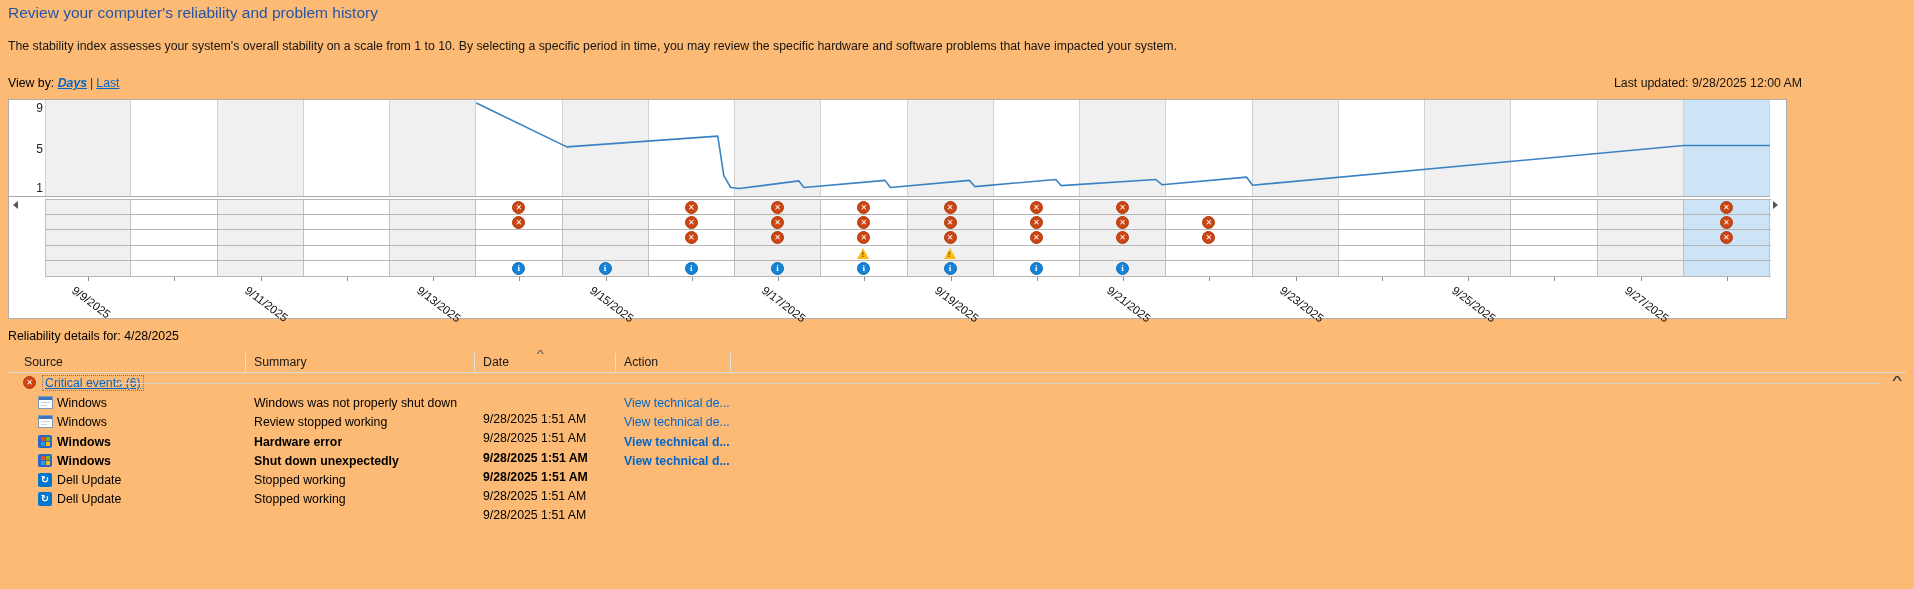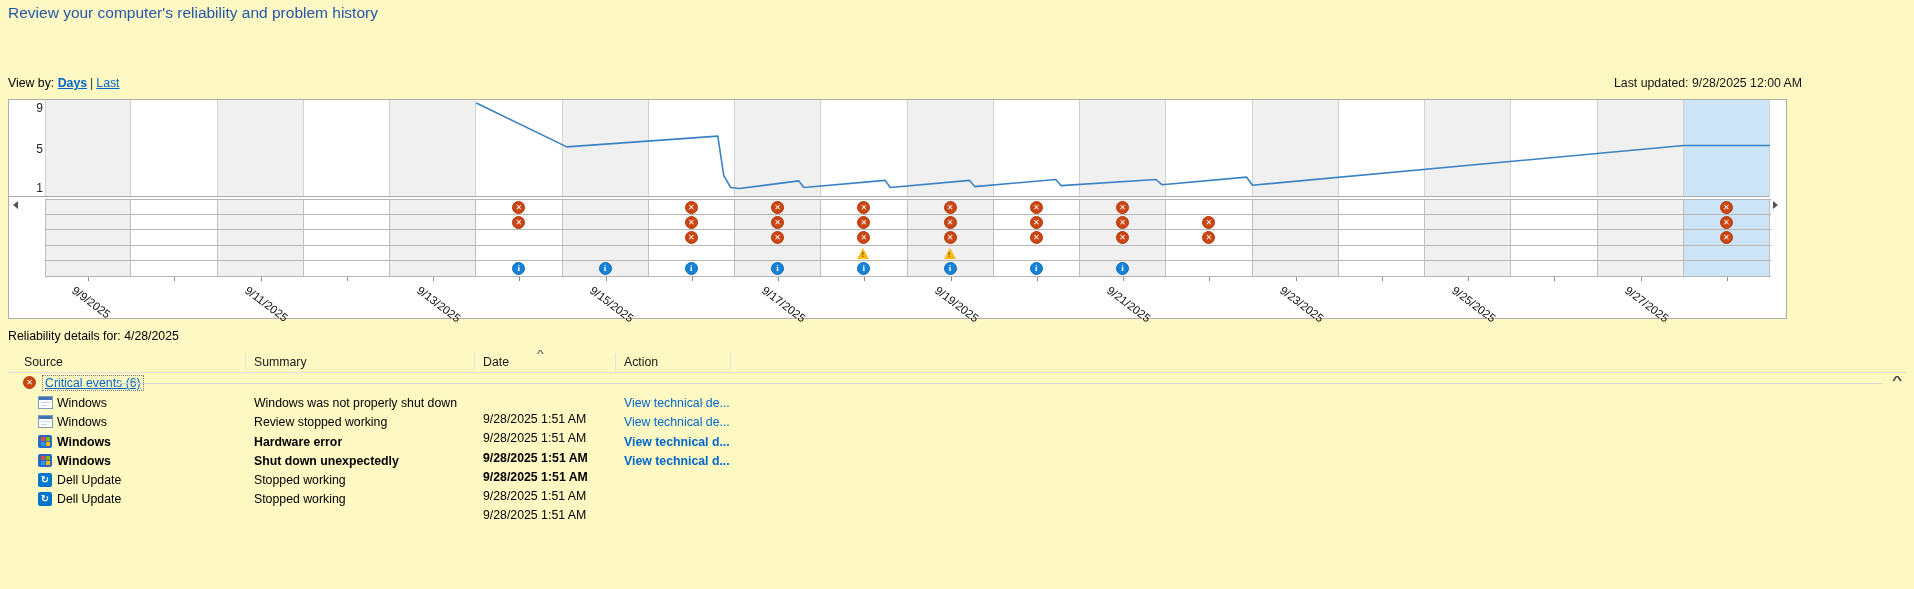--- a/index.html
+++ b/index.html
@@ -1,24 +1,24 @@
 <!DOCTYPE html>
 <html><head>
 <meta charset="utf-8">
 <style>
   * { margin:0; padding:0; box-sizing:border-box; }
   html,body { background:#fff; }
   body { font-family:"Liberation Sans","DejaVu Sans",sans-serif; color:#000; }
-  #root { position:relative; width:1914px; height:589px; background:#fef9c3; overflow:hidden; }
+  #root { position:relative; width:1914px; height:589px; background:#fdba74; overflow:hidden; }
 
   .page-title { position:absolute; left:8px; top:4px; font-size:15.5px; color:#2456a8; }
   .page-desc  { position:absolute; left:8px; top:39px; font-size:12.3px; color:#151515; }
   .viewby-bar { position:absolute; left:8px; top:76px; font-size:12.3px; }
   .viewby-bar a { color:#0066cc; text-decoration:underline; cursor:pointer; }
-  .viewby-bar .sel { font-weight:bold; }
+  .viewby-bar .sel { font-weight:bold;font-style:italic; }
   .viewby-sep { color:#333; margin:0 3px; }
   .last-updated { position:absolute; left:1614px; top:76px; font-size:12.3px; color:#151515; }
 
   
   .chart { position:absolute; left:8px; top:99px; width:1779px; height:220px;
            border:1px solid #adadad; background:#fff; }
   .ylab { position:absolute; width:22px; text-align:right; font-size:12px; color:#222; }
   .scroll-arrow { position:absolute; width:0; height:0; }
   .arrow-left  { left:4px;  top:101px; border-top:4.5px solid transparent; border-bottom:4.5px solid transparent; border-right:5px solid #555; }
   .arrow-right { left:1764px; top:101px; border-top:4.5px solid transparent; border-bottom:4.5px solid transparent; border-left:5px solid #555; }
@@ -88,20 +88,21 @@
       font-size:10px; font-weight:bold; text-align:center; line-height:13px; }
   .grp-icon { position:absolute; left:15px; top:3px; width:13px; height:13px; border-radius:50%;
       background:#cb4613; border:1px solid #b03a0e; color:#fff; font-size:8px; font-weight:bold; text-align:center; line-height:11px; }
 </style>
 </head>
 <body>
 
 <div id="root">
 
   <div class="page-title">Review your computer's reliability and problem history</div>
+  <div class="page-desc">The stability index assesses your system's overall stability on a scale from 1 to 10. By selecting a specific period in time, you may review the specific hardware and software problems that have impacted your system.</div>
 
   <div class="viewby-bar">
     <span>View by:</span>
     <a class="sel">Days</a><span class="viewby-sep">|</span><a>Last</a>
   </div>
   <div class="last-updated">Last updated: 9/28/2025 12:00 AM</div>
 
   <div class="chart">
     <div class="scroll-arrow arrow-left"></div>
     <div class="scroll-arrow arrow-right"></div>

